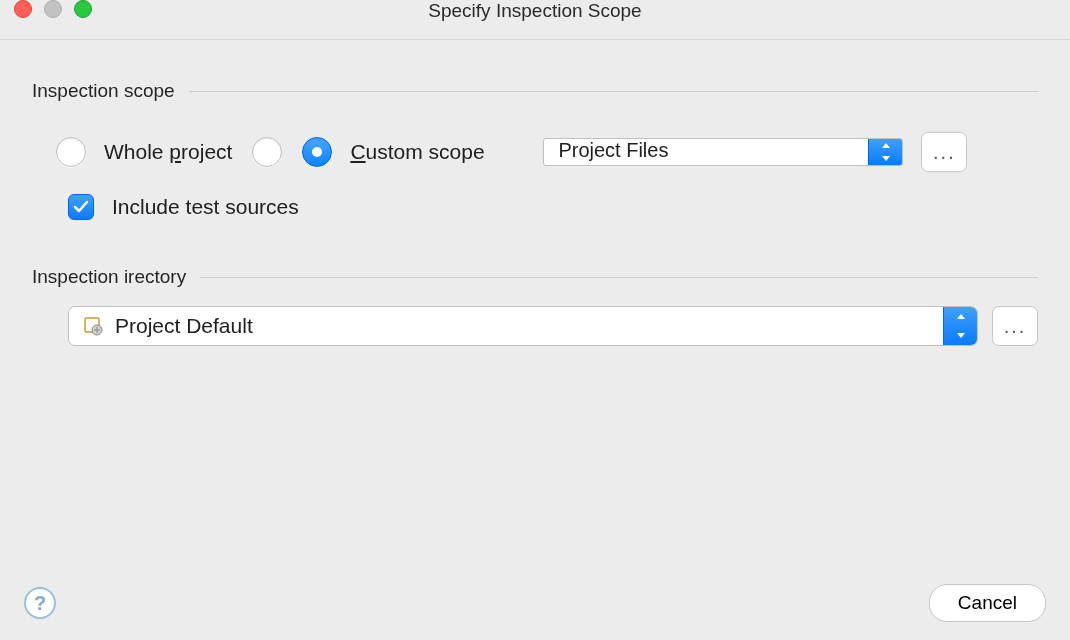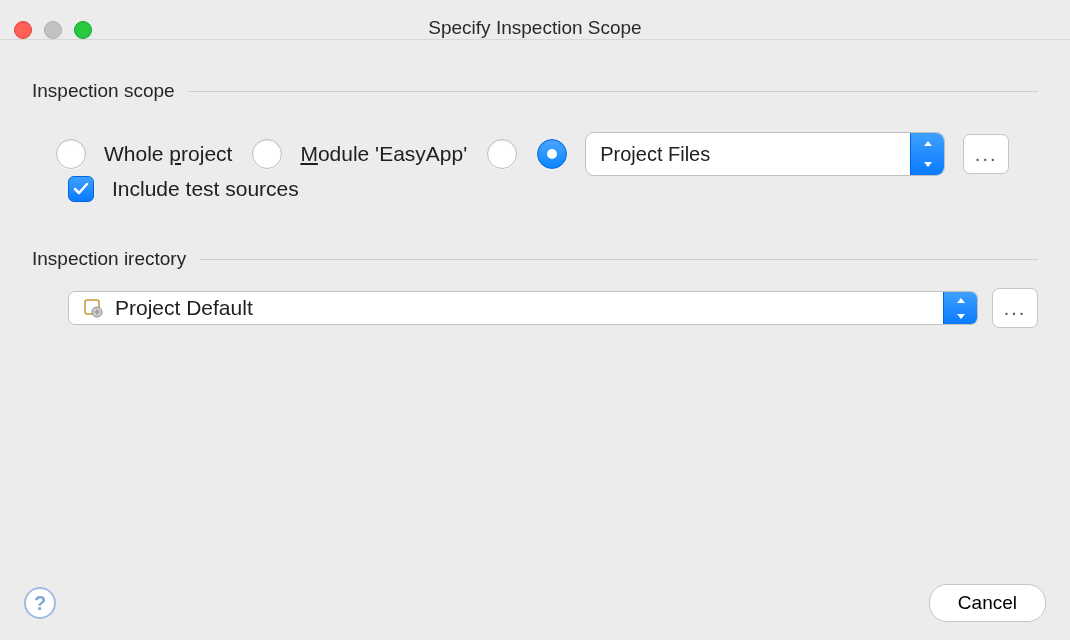--- a/index.html
+++ b/index.html
@@ -8,21 +8,21 @@
   font-family: "Helvetica Neue", Helvetica, Arial, sans-serif;
   font-size: 19px;
   color: #202020;
   background: #ececec;
   display: flex;
   flex-direction: column;
 }
 .titlebar {
   height: 40px;
   display: flex;
-  align-items: flex-end;
+  align-items: flex-start;
   background: #ececec;
   border-bottom: 1px solid #d8d8d8;
   position: relative;
 }
 .traffic { display: flex; gap: 12px; position: absolute; left: 14px; }
 .tl {
   width: 18px; height: 18px; border-radius: 50%;
 }
 .tl.close { background: #ff5f57; border: 1px solid #e24238; }
 .tl.min   { background: #c2c2c2; border: 1px solid #aeaeae; }
@@ -64,25 +64,25 @@
   background: linear-gradient(#4aa6ff, #0a84ff);
   border: 1px solid #0066e3;
 }
 .radio.selected .dot {
   width: 10px; height: 10px; border-radius: 50%; background: #fff;
 }
 .radio-row .text .u { text-decoration: underline; }
 .scope-row { display: flex; align-items: center; gap: 18px; }
 .scope-row .text { width: 175px; }
 .select {
-  display: flex; align-items: center;
+  display: flex; 
   background: #fff;
   border: 1px solid #c0c0c0;
-  border-radius: 9px;
-  height: 44px;
+  border-radius: 3px;
+  height: 28px;
   width: 360px;
   overflow: hidden;
 }
 .select .sel-label { flex: 1; padding: 0 14px; font-size: 20px; }
 .select .stepper {
   width: 34px; height: 100%;
   background: linear-gradient(#3ea0ff, #0a7aff);
   border-left: 1px solid #0066e3;
   display: flex; flex-direction: column;
 }
@@ -95,42 +95,42 @@
   display: flex; align-items: center; justify-content: center;
   background: #fff;
   border: 1px solid #c5c5c5;
   border-radius: 7px;
   font-size: 20px; color: #555;
   letter-spacing: 2px;
   cursor: pointer;
 }
 .checkbox-row {
   display: flex; align-items: center; gap: 18px;
-  padding-left: 36px; 
+  padding-left: 36px; margin-top: 22px;
   font-size: 21px;
 }
 .checkbox {
   width: 26px; height: 26px; border-radius: 6px;
   background: linear-gradient(#3ea0ff, #0a7aff);
   border: 1px solid #0066e3;
   display: flex; align-items: center; justify-content: center;
 }
 .checkbox svg { display: block; }
 .profile-block { margin-top: 30px; }
 .profile-row {
   display: flex; align-items: center; gap: 14px;
   padding-left: 36px; margin-top: 18px;
 }
 .profile-select {
   flex: 1;
   display: flex; align-items: center;
   background: #fff;
   border: 1px solid #c0c0c0;
   border-radius: 7px;
-  height: 34px;
+  height: 40px;
   overflow: hidden;
 }
 .profile-select .picon {
   width: 28px; height: 28px; margin: 0 8px 0 10px;
   display: flex; align-items: center; justify-content: center;
 }
 .profile-select .plabel { flex: 1; font-size: 21px; }
 .profile-select .stepper {
   width: 34px; height: 100%;
   background: linear-gradient(#3ea0ff, #0a7aff);
@@ -187,33 +187,30 @@
     <div class="rule"></div>
   </div>
 
   <div class="radio-list">
 
     <div class="radio-row">
       <div class="radio"></div>
       <div class="text">Whole <span class="u">p</span>roject</div>
     </div>
 
-    <div class="radio-row">
-      <div class="radio"></div>
-      <div class="text"><span class="u">M</span>odule 'EasyApp'</div>
-    </div>
 
     <div class="radio-row">
       <div class="radio"></div>
     </div>
 
     <div class="radio-row scope-row">
       <div class="radio selected">
           <div class="dot"></div>
         </div>
+      <div class="text"><span class="u">C</span>ustom scope</div>
       <div class="select">
         <div class="sel-label">Project Files</div>
         <div class="stepper">
           <div class="half">
               <svg width="10" height="7" viewBox="0 0 10 7">
                 <path d="M1 6 L5 1 L9 6" fill="white"></path>
               </svg>
             </div>
           <div class="half">
               <svg width="10" height="7" viewBox="0 0 10 7">

